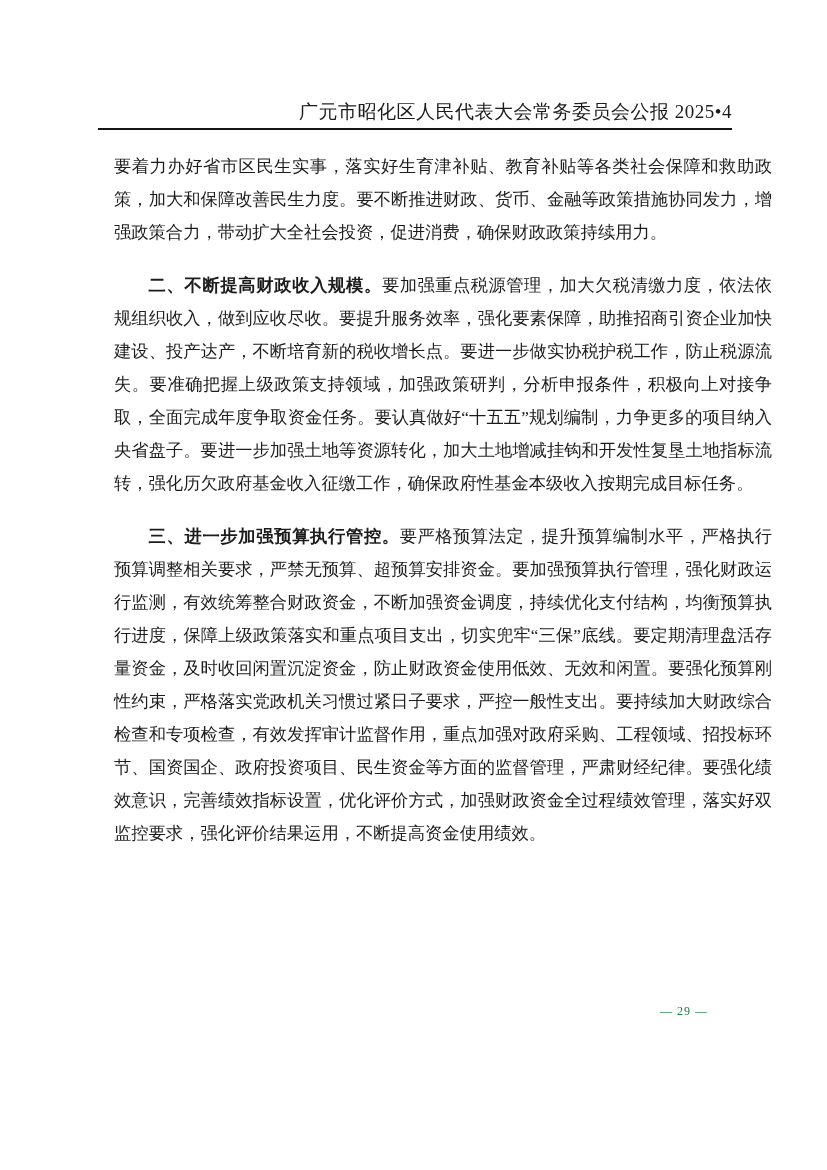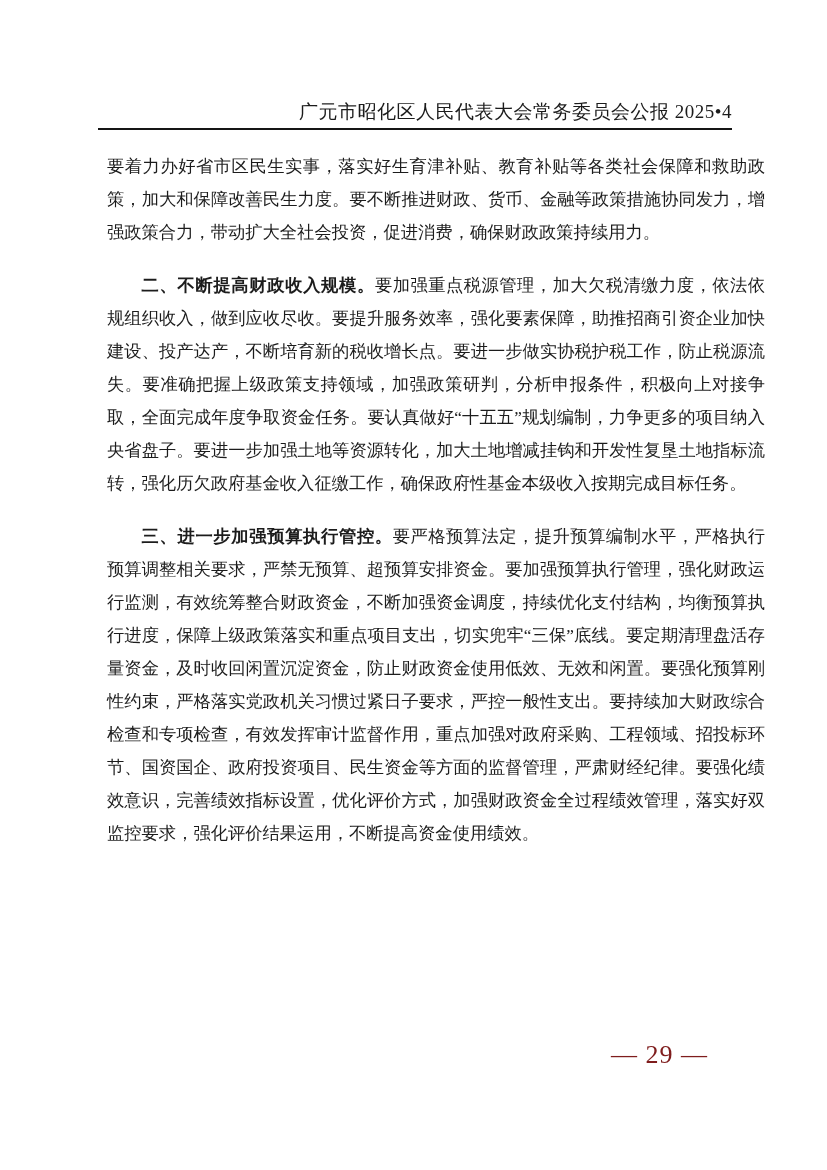--- a/index.html
+++ b/index.html
@@ -34,21 +34,21 @@
   }
   .header-rule {
     margin-top: 5px;
     height: 2px;
     background: #151515;
   }
   
   .content {
     position: absolute;
     top: 150px;
-    left: 107px;
+    left: 114px;
     width: 658px;
     font-size: 17.3px;
     line-height: 33px;
     text-align: justify;
     text-justify: inter-ideograph;
     color: #1c1c1c;
   }
   .content p {
     margin: 0;
     padding: 0;
@@ -58,26 +58,26 @@
     margin-top: 20px;
   }
   .para-lead {
     font-weight: 700;
     font-family: "Liberation Sans", "DejaVu Sans", sans-serif;
     letter-spacing: 0.2px;
   }
   
   .footer {
     position: absolute;
-    top: 1044px;
+    top: 1000px;
     right: 119px;
-    font-size: 26px;
+    font-size: 12px;
     line-height: 22px;
     letter-spacing: 1px;
-    color: #7f1d1d;
+    color: #15803d;
     white-space: nowrap;
   }
 </style>
 </head>
 <body>
 
 <div class="page">
 
   <div class="header">
     <div class="header-title">广元市昭化区人民代表大会常务委员会公报 2025•4</div>

